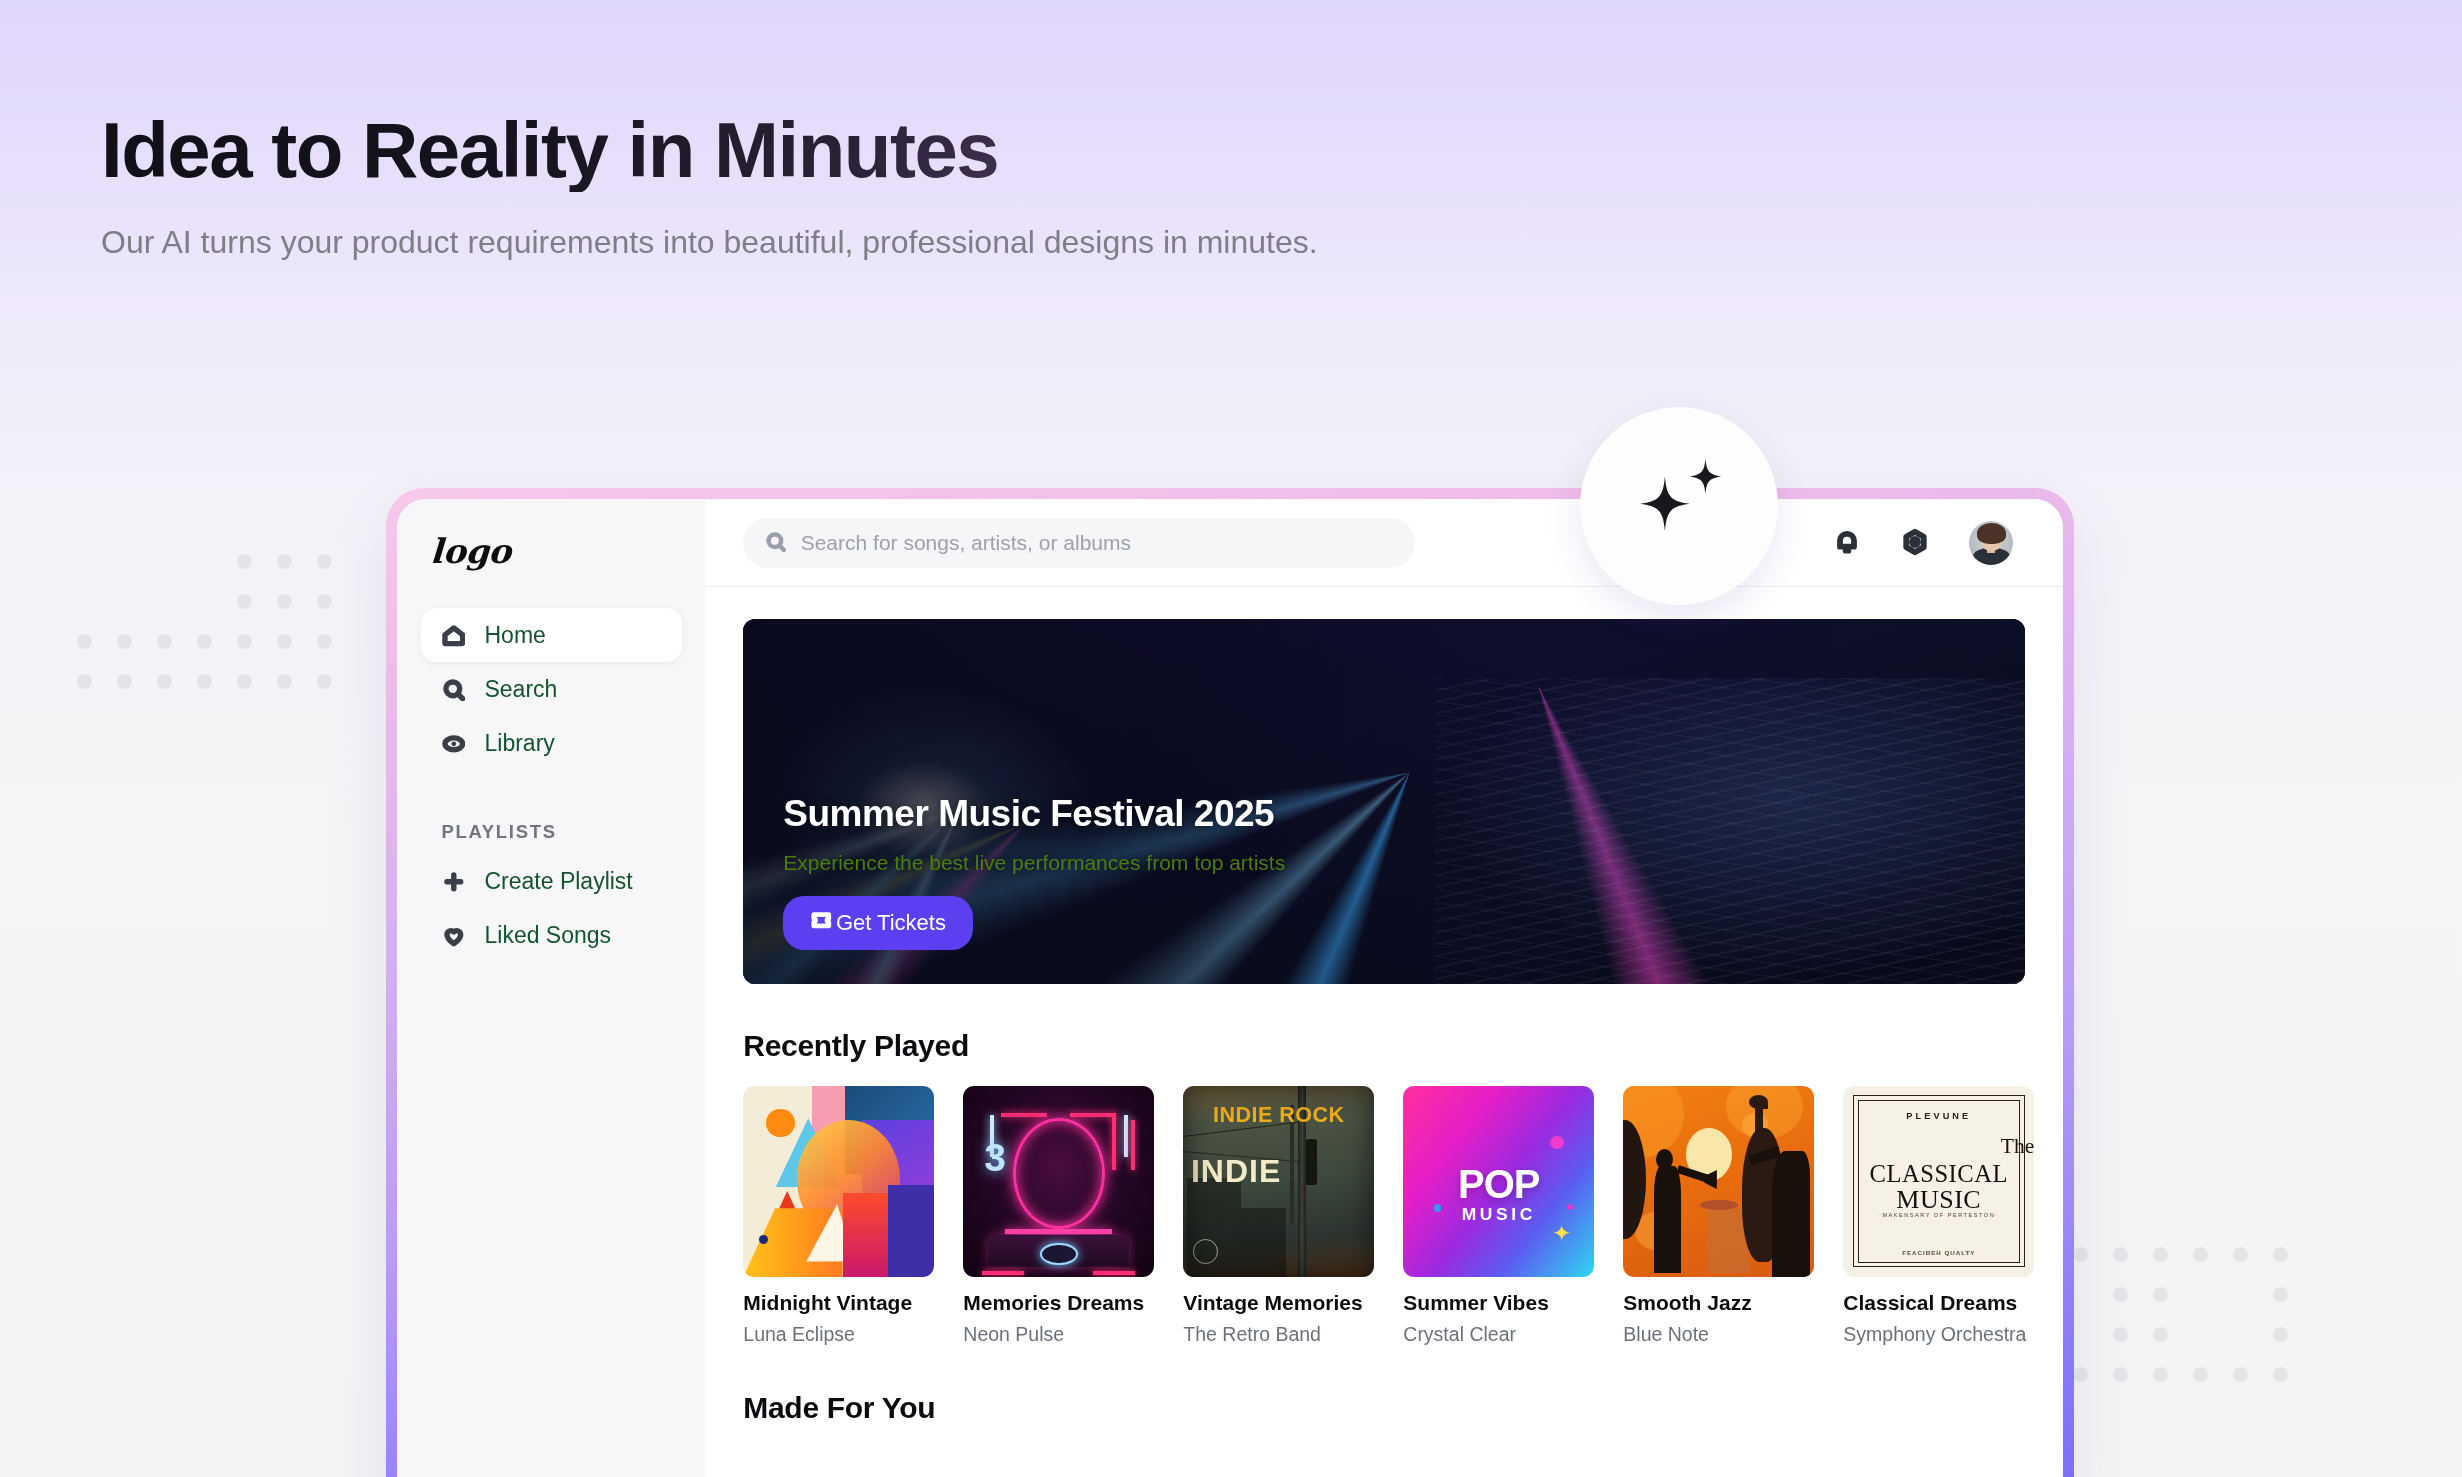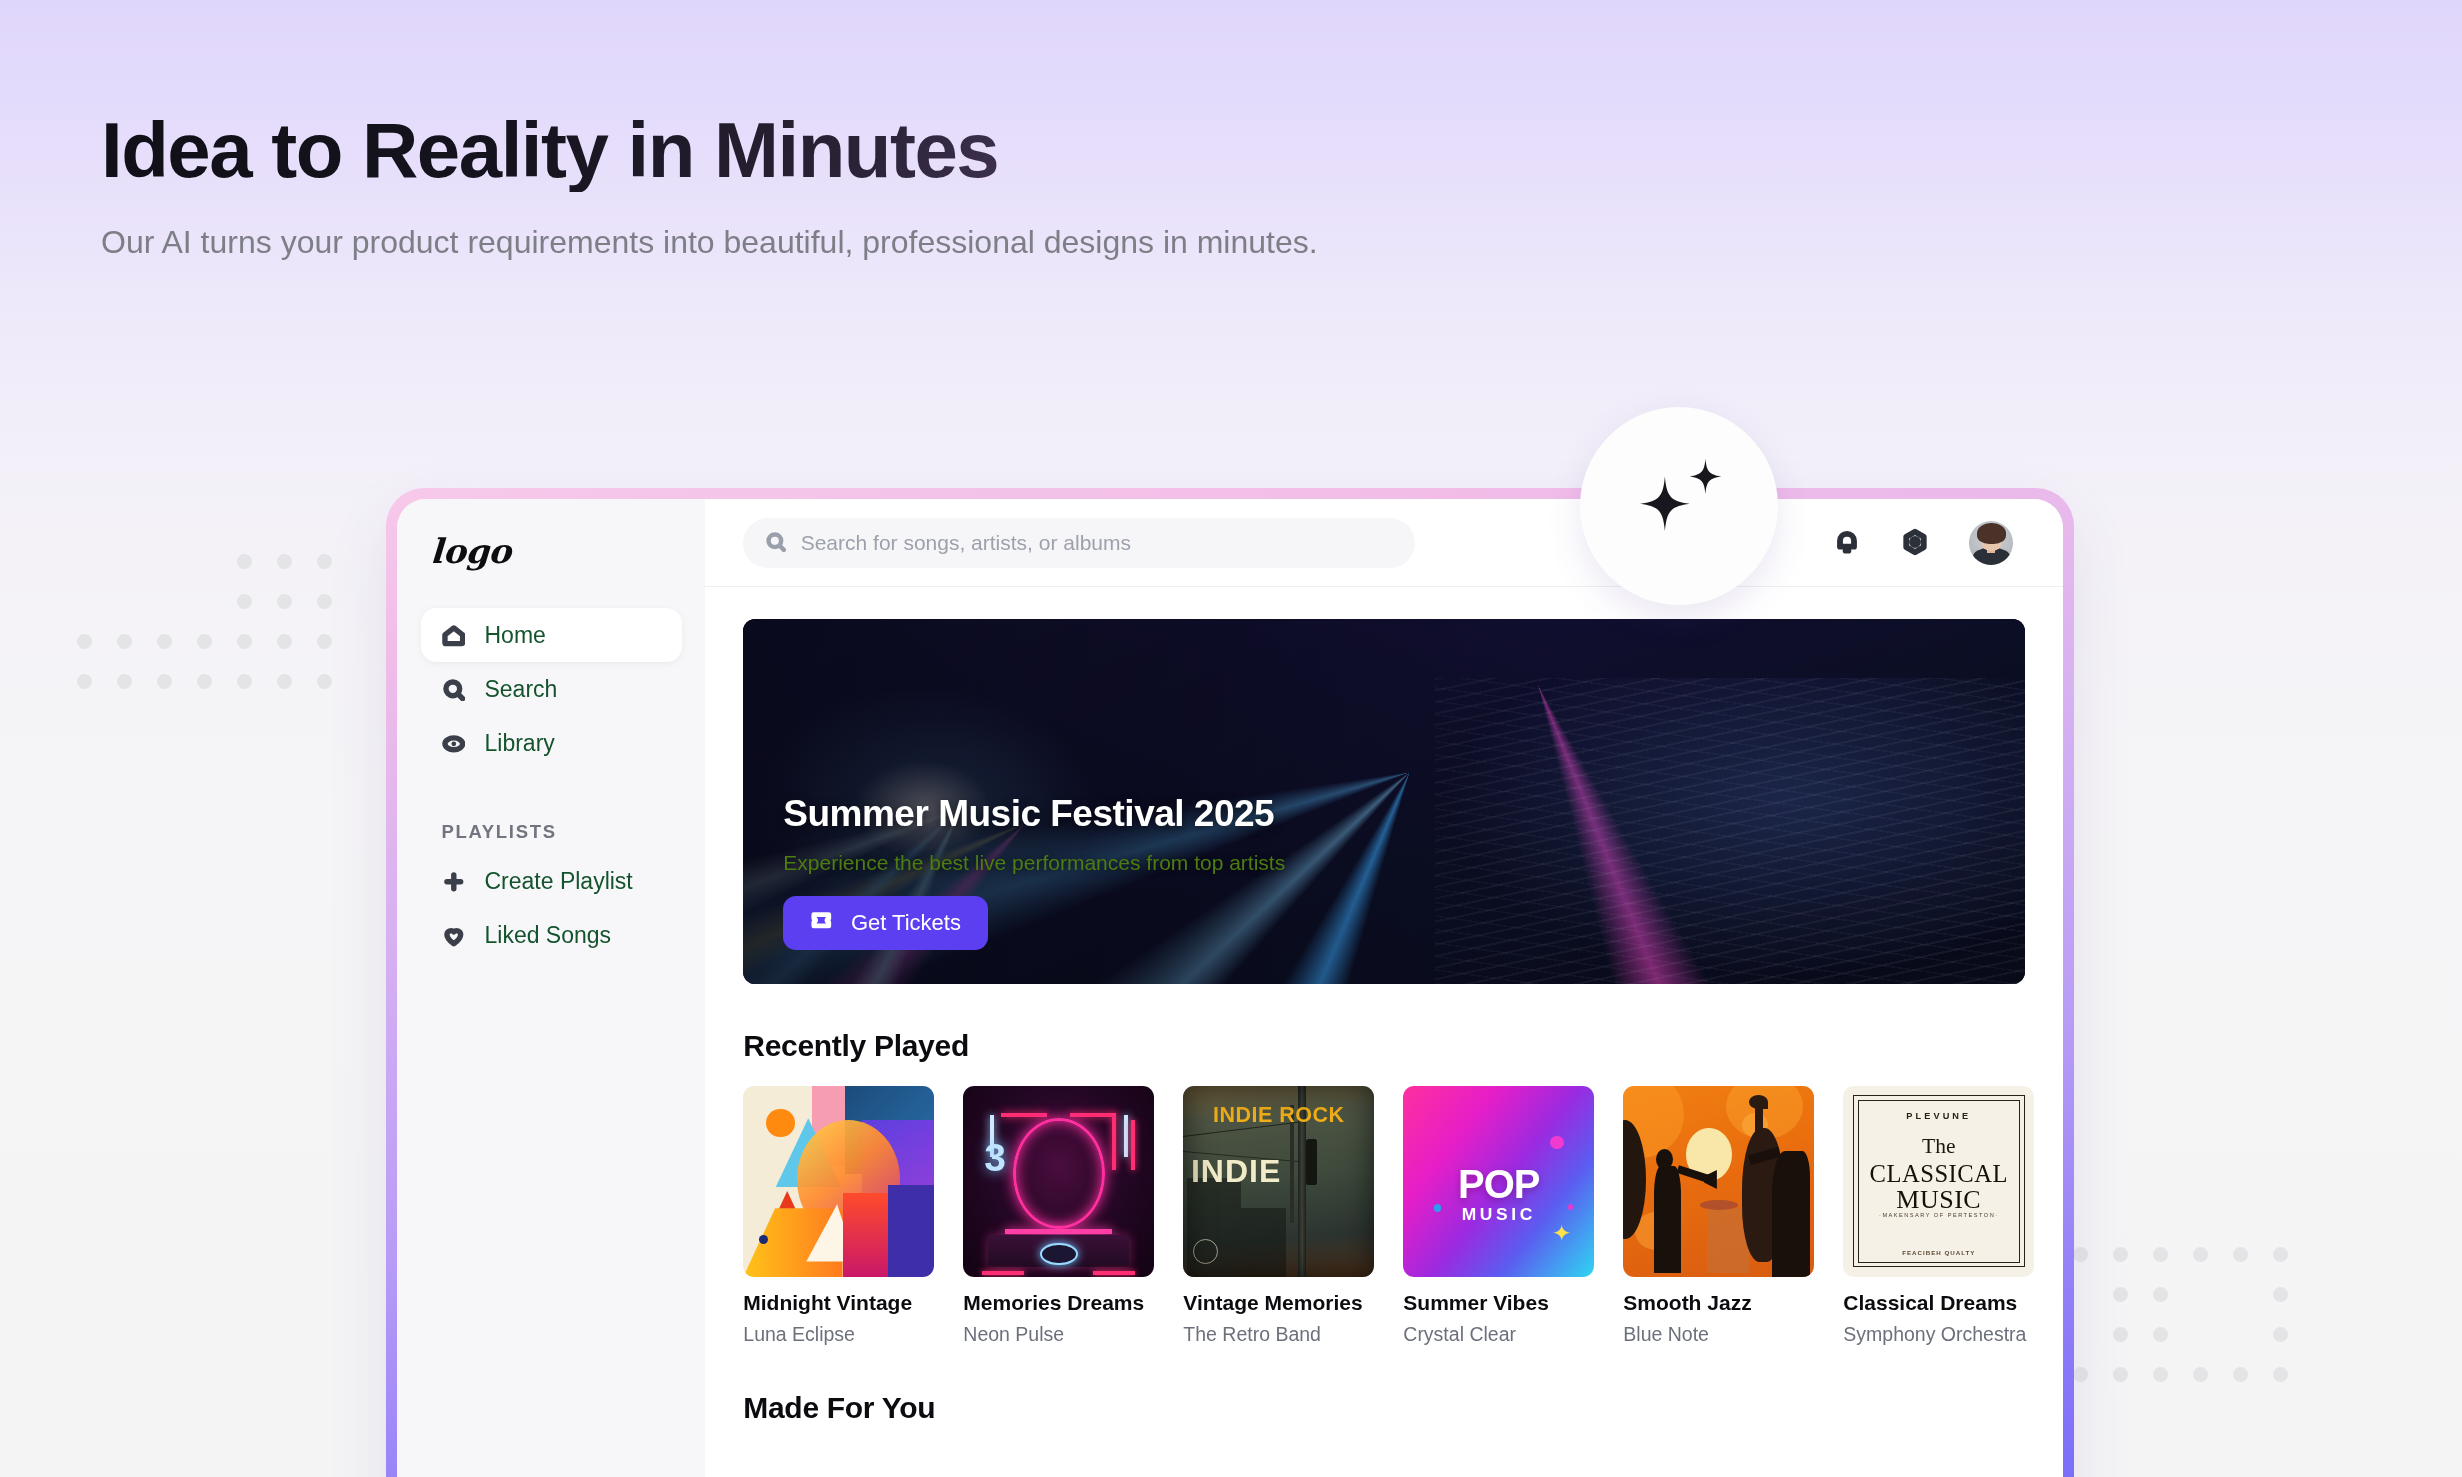--- a/index.html
+++ b/index.html
@@ -127,22 +127,22 @@
       repeating-linear-gradient(168deg, rgba(255,255,255,.055) 0 2.1px, rgba(255,255,255,0) 2.1px 11.3px),
       repeating-linear-gradient(8deg, rgba(190,210,255,.05) 0 1.5px, rgba(0,0,0,0) 1.5px 13.3px),
       radial-gradient(ellipse at 60% 40%, rgba(80,110,190,.30) 0%, rgba(10,13,29,0) 70%);
     opacity:.9;
   }
   #banner .scrim { position:absolute; inset:0; background:linear-gradient(95deg, rgba(6,8,20,.82) 0%, rgba(6,8,20,.55) 34%, rgba(6,8,20,.08) 62%, rgba(6,8,20,0) 100%); }
   #banner-text { position:absolute; left:40px; bottom:34px; }
   #banner-title { font-size:37px; font-weight:700; color:#fff; letter-spacing:-0.5px; text-shadow:0 1.5px 9.2px rgba(0,0,0,.55); }
   #banner-sub { margin-top:15.4px; font-size:21px; color:#4d7c0f; font-weight:400; text-shadow:0 1px 6.2px rgba(0,0,0,.55); }
   #tickets-btn {
-    margin-top:21.5px; height:54px; width:auto; display:inline-flex; align-items:center; gap:18px;
-    padding:0 27px; border-radius:13px; background:#5B3FF0; border:none; cursor:pointer;
+    margin-top:21.5px; height:54px; width:auto; display:inline-flex; align-items:center; gap:3px;
+    padding:0 27px; border-radius:21px; background:#5B3FF0; border:none; cursor:pointer;
     color:#fff; font-size:22px; font-weight:500; font-family:"Liberation Sans", sans-serif;
   }
   #tickets-btn svg { width:22.6px; height:22.6px; stroke:#fff; fill:none; stroke-width:5; stroke-linejoin:round; }
 
   
   .section-title { font-size:30px; font-weight:700; color:#0c0c10; margin:45px 0 22.6px 0; letter-spacing:-0.3px; }
   #album-row { display:flex; gap:29px; }
   .album-card { width:191px; flex:0 0 191px; }
   .album-art { width:191px; height:191px; border-radius:11.3px; overflow:hidden; position:relative; }
   .album-name { margin-top:14.4px; font-size:21px; font-weight:700; color:#0c0c10; white-space:nowrap; }
@@ -223,21 +223,21 @@
   .j-scroll { left:66%; top:5%; width:10%; height:7%; border-radius:50% 50% 0 50%; background:#2a1a12; }
   .j-player { left:78%; top:34%; width:20%; height:66%; background:#19100c; border-radius:34% 20% 0 0; }
   .j-arm { left:66%; top:34%; width:16%; height:5%; background:#19100c; transform:rotate(-16deg); }
   .j-crate { left:44%; top:64%; width:22%; height:34%; background:rgba(200,110,50,.75); }
 
   
   .art-classic { background:#f6f1e6; }
   .art-classic .frame-out { position:absolute; inset:5%; border:1.5px solid #2b2118; }
   .art-classic .frame-in { position:absolute; inset:7.5%; border:0.5px solid #2b2118; }
   .art-classic .cap { position:absolute; top:13%; left:0; width:100%; text-align:center; font-size:9.2px; letter-spacing:3.1px; color:#2b2118; font-weight:600; }
-  .art-classic .the { position:absolute; top:25%; left:0; width:100%; text-align:center; font-family:"Liberation Serif", serif; font-size:21.5px; color:#1d150e; }
+  .art-classic .the { position:absolute; top:25%; left:0; width:100%; text-align:right; font-family:"Liberation Serif", serif; font-size:21.5px; color:#1d150e; }
   .art-classic .big1 { position:absolute; top:39%; left:0; width:100%; text-align:center; font-family:"Liberation Serif", serif; font-size:24.6px; letter-spacing:0.5px; color:#17100a; }
   .art-classic .big2 { position:absolute; top:52%; left:0; width:100%; text-align:center; font-family:"Liberation Serif", serif; font-size:26px; letter-spacing:0.5px; color:#17100a; }
   .art-classic .sub { position:absolute; top:66%; left:0; width:100%; text-align:center; font-size:5.6px; letter-spacing:1.5px; color:#4a3c2c; }
   .art-classic .foot { position:absolute; bottom:11%; left:0; width:100%; text-align:center; font-size:6.2px; letter-spacing:1px; color:#5a4a36; font-weight:600; }
 
   
   #sparkle-badge {
     position:absolute; left:1580px; top:407px; width:198px; height:198px;
     border-radius:50%; background:#FDFDFD; box-shadow:0 13.3px 36px rgba(90,60,160,.12);
     display:flex; align-items:center; justify-content:center;

